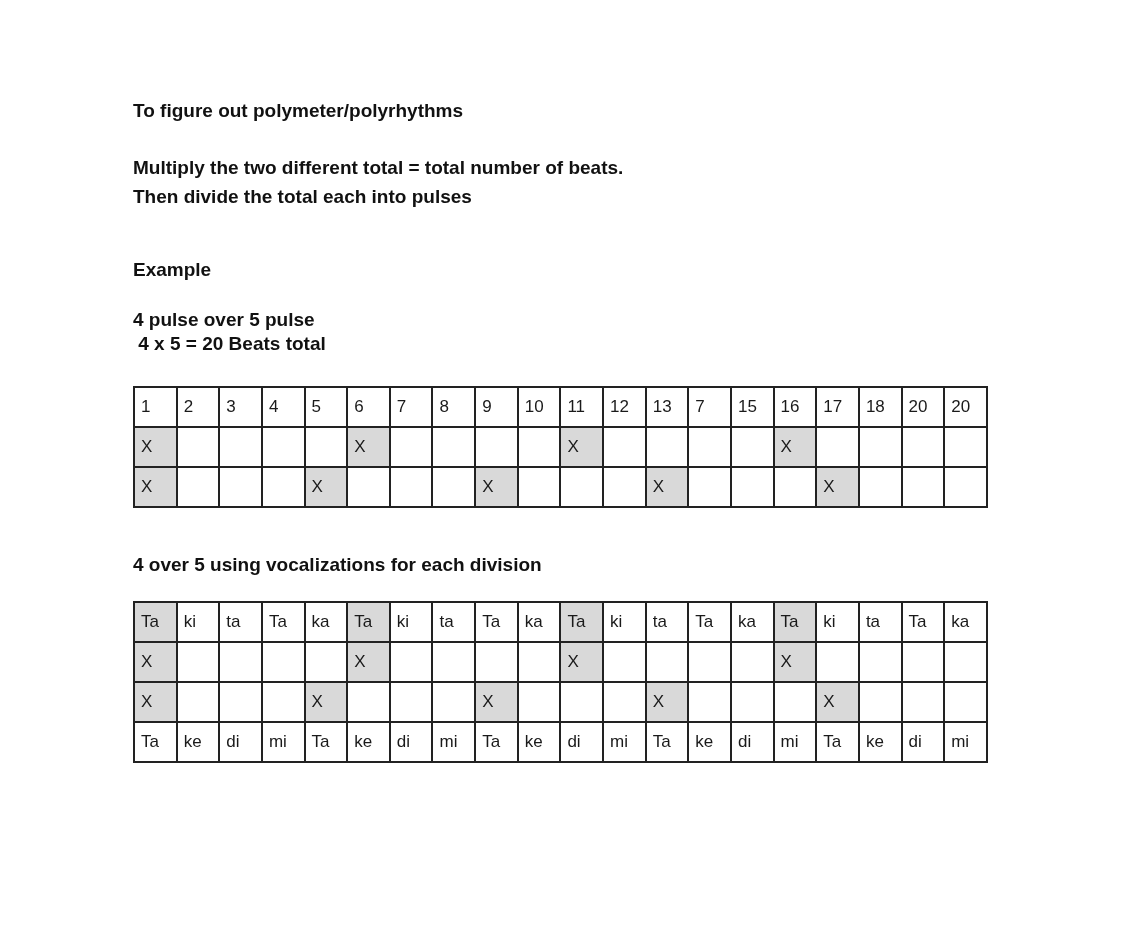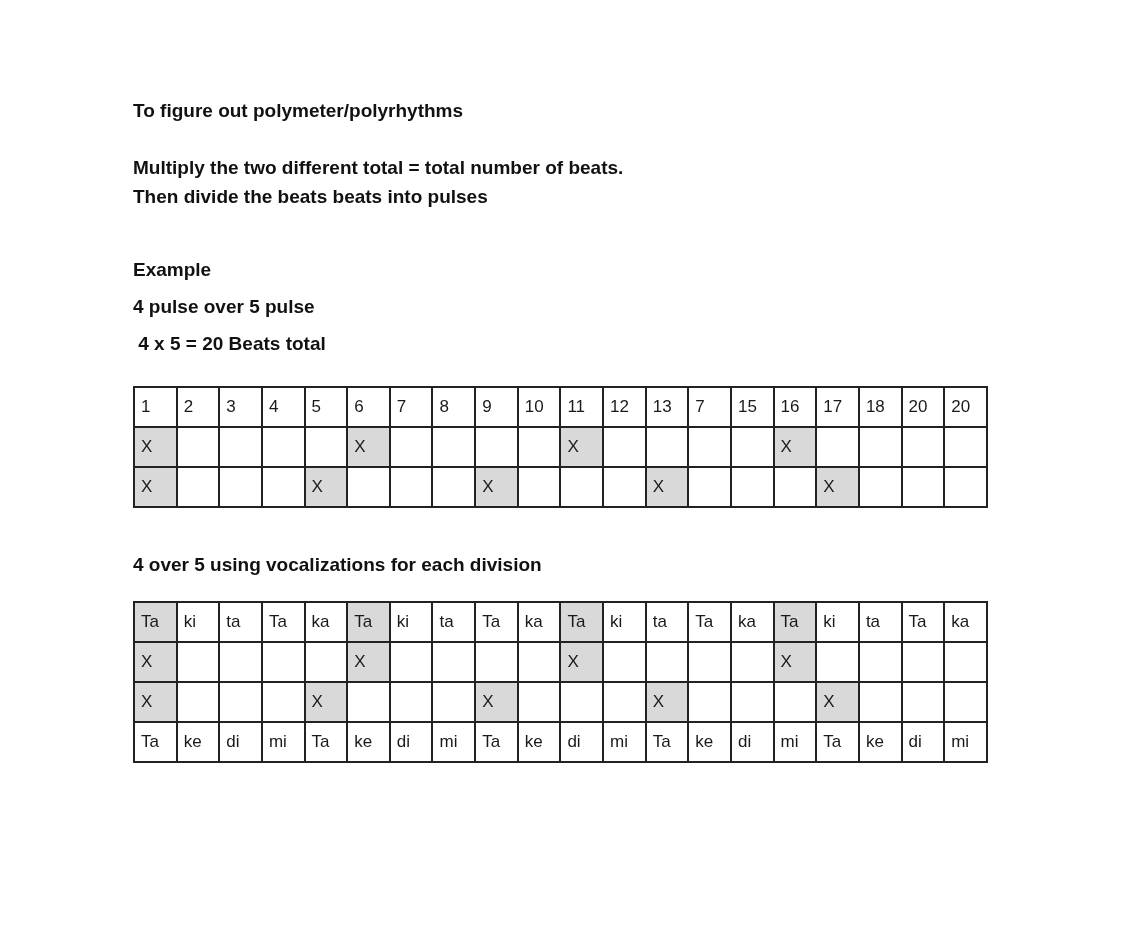--- a/index.html
+++ b/index.html
@@ -21,23 +21,23 @@
     box-sizing: border-box; white-space: nowrap; overflow: hidden;
   }
   table.grid td.shaded { background: #d9d9d9; }
 </style>
 </head>
 <body>
 
 <div>
   <div class="text-line" style="top:100px">To figure out polymeter/polyrhythms</div>
   <div class="text-line" style="top:157px">Multiply the two different total = total number of beats.</div>
-  <div class="text-line" style="top:186px">Then divide the beats beats into pulses</div>
+  <div class="text-line" style="top:186px">Then divide the total each into pulses</div>
   <div class="text-line" style="top:259px">Example</div>
-  <div class="text-line" style="top:296px">4 pulse over 5 pulse</div>
+  <div class="text-line" style="top:309px">4 pulse over 5 pulse</div>
   <div class="text-line" style="top:333px"> 4 x 5 = 20 Beats total</div>
 
   <table class="grid" id="table1" style="top:386px">
     <tbody>
       <tr id="t1r0">
           <td>1</td>
           <td>2</td>
           <td>3</td>
           <td>4</td>
           <td>5</td>

